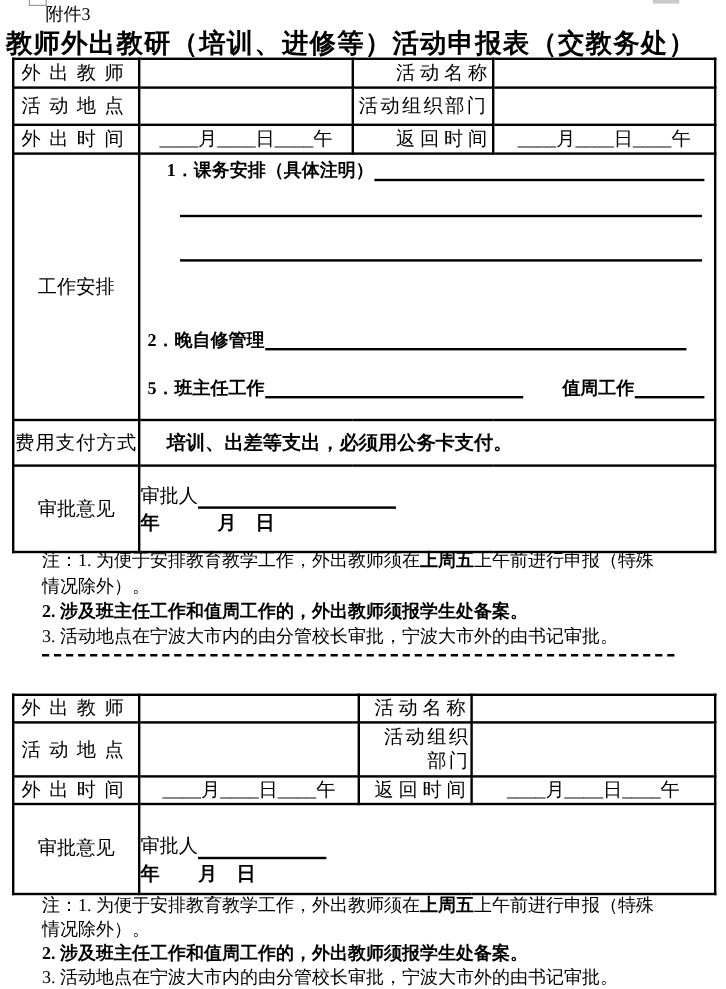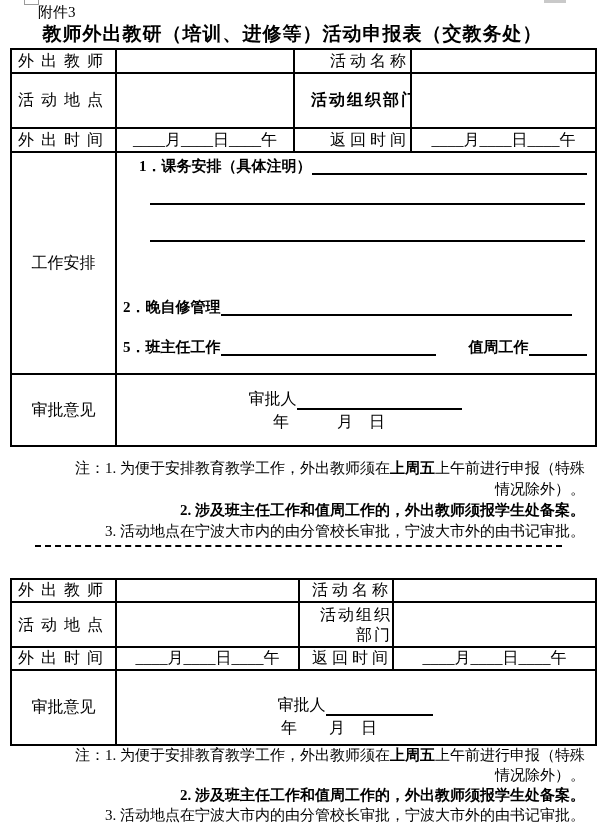--- a/index.html
+++ b/index.html
@@ -10,67 +10,67 @@
   }
   .abs { position:absolute; }
 
   .artifact { position:absolute; }
   .artifact.left  { left:24px; top:0; width:15px; height:5px; border:1px solid #9a9a9a; border-top:none; }
   .artifact.right { left:544px; top:0; width:22px; height:3px; background:#c9c9c9; }
 
   .attachment { left:38px; top:3px; font-size:15px; }
 
   .form-title {
-    left:5px; width:575px; text-align:center; font-weight:bold; font-size:19px;
+    left:5px; width:575px; text-align:center; font-weight:bold; font-size:22px;
     white-space:nowrap; letter-spacing:1px;
   }
   .form-title.second { top:553px; font-size:18px; }
   .form-title.first  { top:21px; }
 
   table.form { position:absolute; left:10px; width:585px; border-collapse:collapse; table-layout:fixed; }
   table.form td { border:2px solid #000; font-size:16px; vertical-align:middle; overflow:hidden; }
   table.t1 { top:48px; }
   table.t2 { top:578px; }
 
   td.lbl  { padding-left:6px; letter-spacing:7px; white-space:nowrap; }
   td.ctr  { text-align:right; letter-spacing:4px; padding:0; white-space:nowrap; }
-  td.ctr2 { text-align:center; letter-spacing:2px; padding:16px; font-size:15px; white-space:nowrap;font-weight:bold; }
+  td.ctr2 { text-align:center; letter-spacing:2px; padding:4px; font-size:15px; white-space:nowrap; }
   td.datecell { text-align:center; letter-spacing:0; white-space:nowrap; }
   td.rowlabel { text-align:center; }
   td.paylabel { text-align:center; font-size:13px; letter-spacing:1px; }
   td.vtop { vertical-align:top; }
 
   td.workcell { position:relative; padding:0; }
   .work-row { position:absolute; left:6px; right:8px; display:flex; align-items:flex-end; height:20px; font-weight:bold; font-size:15px; white-space:nowrap; }
   .work-row .txt { flex:0 0 auto; }
   .fill-line { flex:1 1 auto; border-bottom:2px solid #000; height:14px; margin-bottom:1px; }
   .fill-line.fixed { flex:0 0 auto; width:215px; }
   .gap { flex:0 0 auto; width:33px; }
   .solo-line { position:absolute; left:33px; right:10px; border-bottom:2px solid #000; height:0; }
   .row-item1 { top:3px;margin-left:16px; }
   .row-item2 { top:144px; right:23px; }
   .row-item3 { top:184px; }
   .line-a { top:50px; }
   .line-b { top:87px; }
 
   td.paycell { font-weight:bold; padding-left:22px; }
 
-  td.approvecell { text-align:center; padding:2px 12px 0 10px; }
+  td.approvecell { text-align:left; padding:2px 12px 0 0; }
   td.approvecell.deep { padding-top:18px; }
   .sign-line { display:inline-block; border-bottom:2px solid #000; height:15px; vertical-align:bottom; }
   .sign-line.w1 { width:165px; }
   .sign-line.w2 { width:107px; }
-  .date-line { margin-right:52px; margin-top:2px; white-space:nowrap; }
+  .date-line { margin-right:52px; margin-top:2px; white-space:nowrap;font-weight:bold; }
 
   .org2 { line-height:20px; text-align:right; letter-spacing:2px; }
 
   .notes { left:35px; width:550px; }
   .notes.n1 { top:458px; }
   .notes.n2 { top:745px; }
-  .nline { font-size:15px; line-height:21px; white-space:nowrap;text-align:right; }
+  .nline { font-size:15px; line-height:21px; white-space:nowrap; }
   .notes.n2 .nline { line-height:20px; }
   .nline b, b { font-weight:bold; }
 
   .dashed-divider { left:35px; top:545px; width:527px; border-top:2px dashed #000; height:0; }
 </style>
 </head>
 <body>
 
 <div class="page">
 
@@ -122,20 +122,24 @@
         </div>
         <div class="work-row row-item3">
           <span class="txt">5．班主任工作</span>
           <span class="fill-line fixed"></span>
           <span class="gap"></span>
           <span class="txt">值周工作</span>
           <span class="fill-line"></span>
         </div>
       </td>
     </tr>
+    <tr style="height:38px">
+      <td class="paylabel">费用支付方式</td>
+      <td class="paycell" colspan="3">培训、出差等支出，必须用公务卡支付。</td>
+    </tr>
     <tr style="height:72px">
       <td class="rowlabel">审批意见</td>
       <td class="approvecell vtop" colspan="3">
         <div>
           <span>审批人</span><span class="sign-line w1"></span>
         </div>
         <div class="date-line">年　　　月　日</div>
       </td>
     </tr>
   </tbody>

